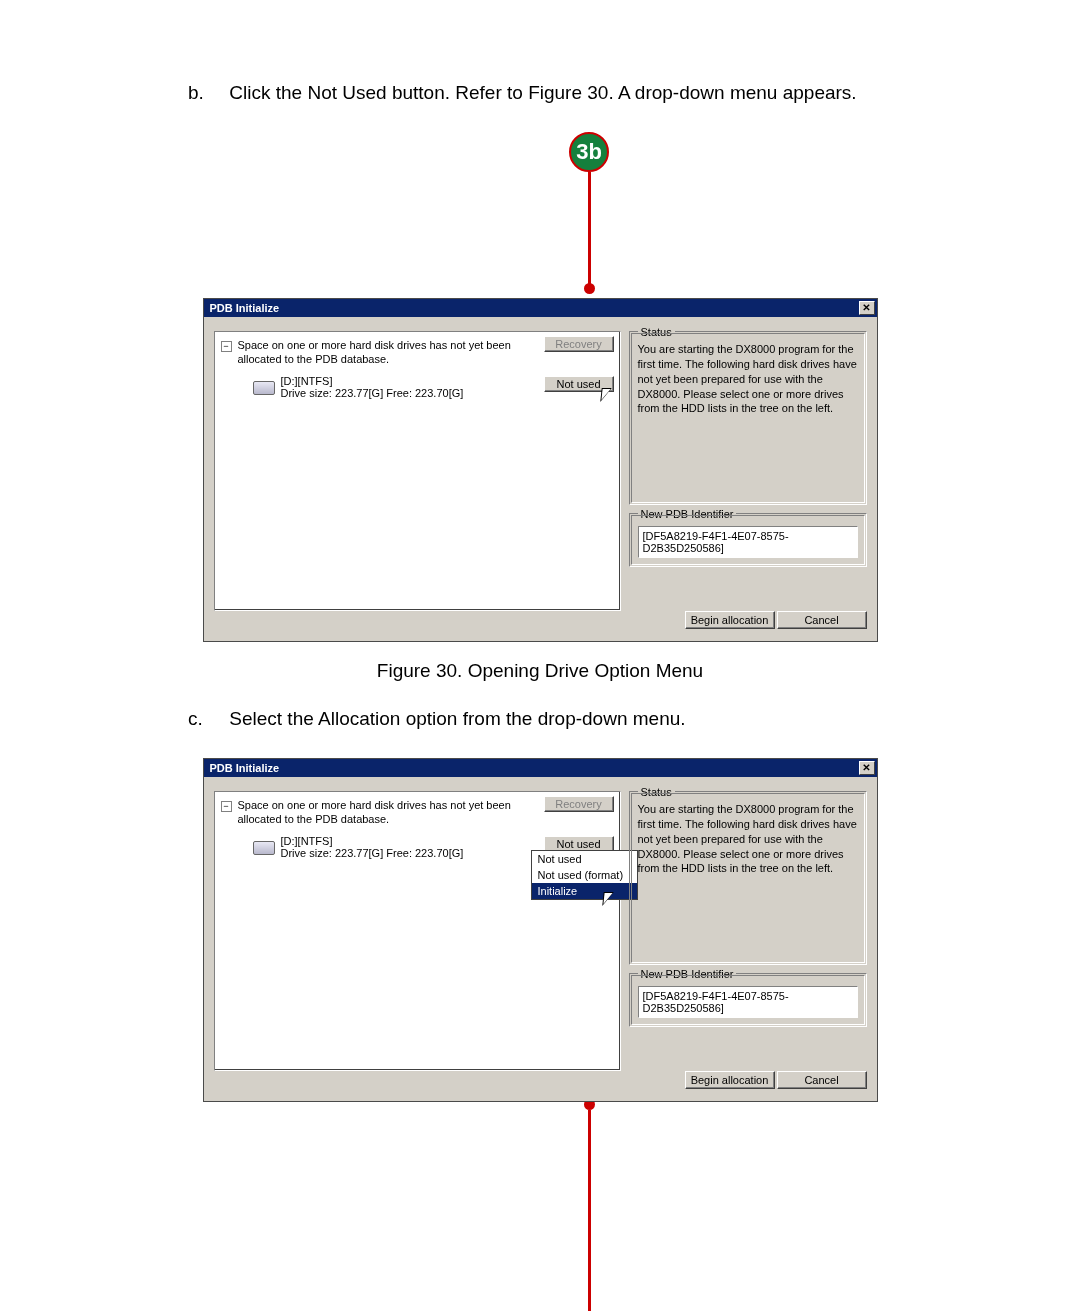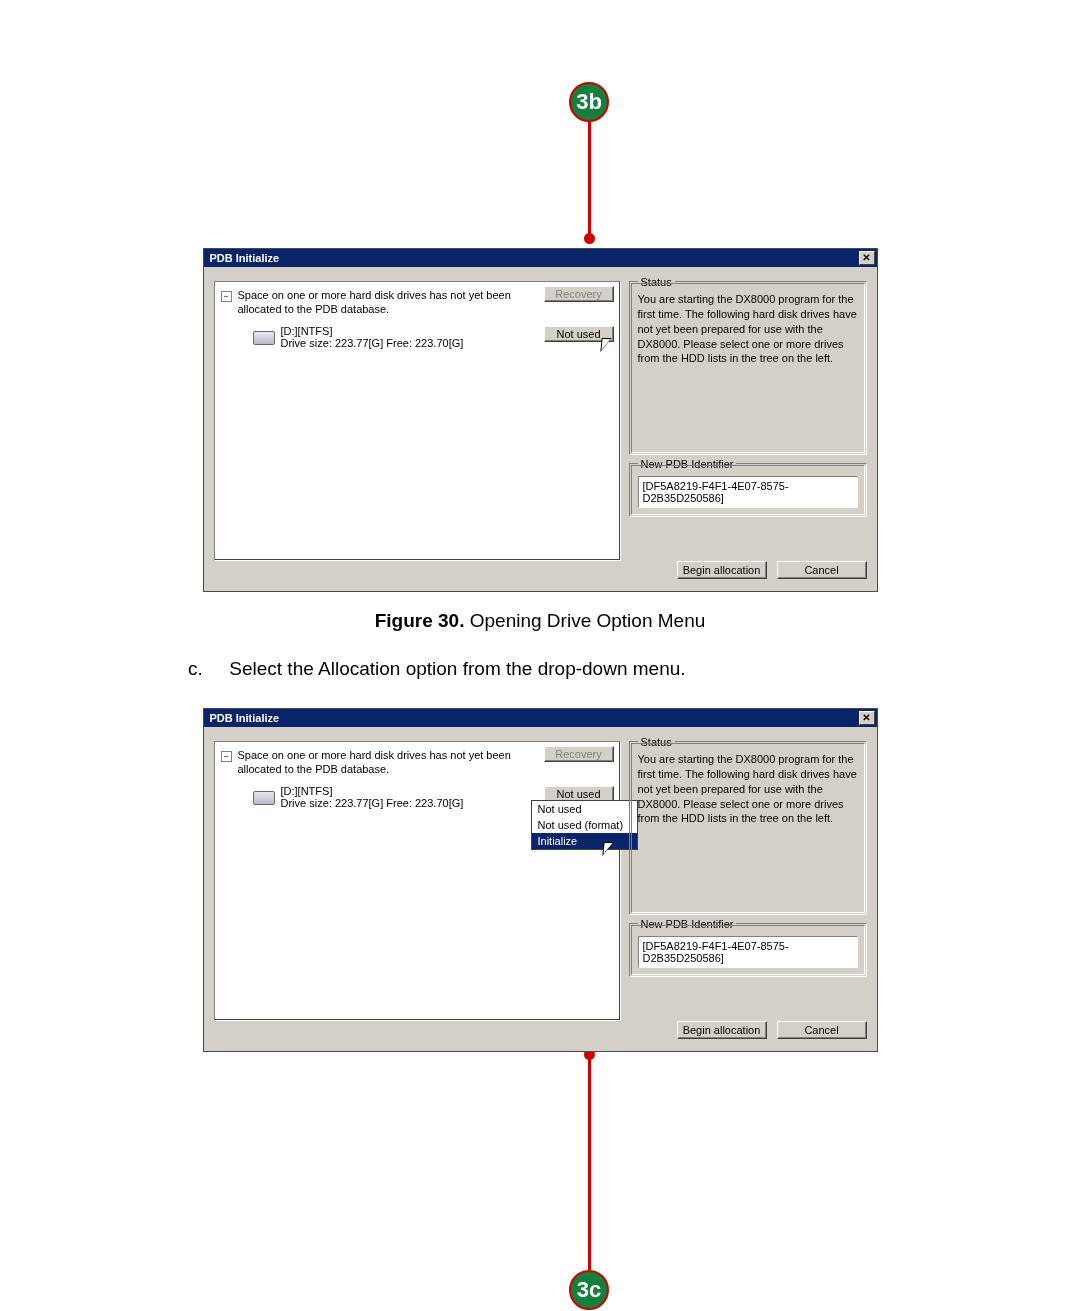--- a/index.html
+++ b/index.html
@@ -1,21 +1,21 @@
 <!DOCTYPE html>
 <html><head>
 <meta charset="utf-8">
 <style>
   * { box-sizing: border-box; margin: 0; padding: 0; }
   body { font-family: Arial, Helvetica, sans-serif; background: #fff; color: #000; width: 1080px; }
   .page { padding: 82px 150px 40px 150px; position: relative; }
   .step-line { margin: 0 0 28px 38px; font-size: 19px; }
   .step-line .letter { display: inline-block; width: 36px; }
   .fig-caption { text-align: center; font-size: 19px; margin: 18px 0 26px 0; }
-  .fig-caption b { font-weight: bold; text-align: center; }
+  .fig-caption b { font-weight: normal; text-align: center; }
   .callout-wrap { display: flex; flex-direction: column; align-items: center; margin-bottom: 4px; }
   .callout-circle {
     width: 40px; height: 40px; border-radius: 50%; background: #15803d;
     color: #fff; display: flex; align-items: center; justify-content: center;
     font-size: 22px; font-weight: bold; border: 2px solid #cc0000;
   }
   .callout-line { width: 3px; background: #cc0000; }
   .callout-dot { width: 11px; height: 11px; border-radius: 50%; background: #cc0000; margin-top: -1px; }
   .callout-wrap.top .callout-line { height: 112px; }
   .callout-wrap.bottom .callout-line { height: 210px; }
@@ -73,21 +73,21 @@
   }
   .fieldset::after{ content:""; position:absolute; inset:1px; border:1px solid #fff; border-left-color:#808080; border-top-color:#808080; pointer-events:none; }
   .fieldset .legend { position: relative; top: -12px; background: #d4d0c8; padding: 0 3px; display: inline-block; }
   .status-box .text { margin-top: -8px; line-height: 1.35; }
   .status-box { height: 174px; }
   .id-box { margin-top: 2px; }
   .id-field {
     background: #fff; border: 1px solid #808080; border-right-color:#fff; border-bottom-color:#fff;
     padding: 3px 4px; width: 100%; font-size: 11px; margin-top: -6px;
   }
-  .btn-row { display:flex; justify-content:flex-end; gap:10px; margin-top: 44px; }
+  .btn-row { display:flex; justify-content:flex-end; gap:2px; margin-top: 44px; }
   
   .dropdown {
     position: absolute; left: 316px; top: 58px; width: 107px;
     background: #fff; border: 1px solid #404040; font-size: 11px;
   }
   .dropdown .item { padding: 2px 6px; }
   .dropdown .item.sel { background: #0a246a; color: #fff; }
   .cursor-arrow {
     position: absolute; width: 14px; height: 18px; pointer-events:none;
   }
@@ -102,20 +102,24 @@
     transform: skewX(-6deg);
   }
   .page-shell { position: relative; min-height: 1311px; }
 </style>
 </head>
 <body>
 
 <div class="page-shell">
 <div class="page">
 
+  <p class="step-line">
+    <span class="letter">b.</span>
+    <span>Click the Not Used button. Refer to Figure 30. A drop-down menu appears.</span>
+  </p>
 
   <div class="callout-wrap top callout-offset-top">
     <div class="callout-circle">3b</div>
     <div class="callout-line"></div>
     <div class="callout-dot"></div>
   </div>
 
   <div class="dialog" style="position:relative;">
     <div class="titlebar">
       <span>PDB Initialize</span>

